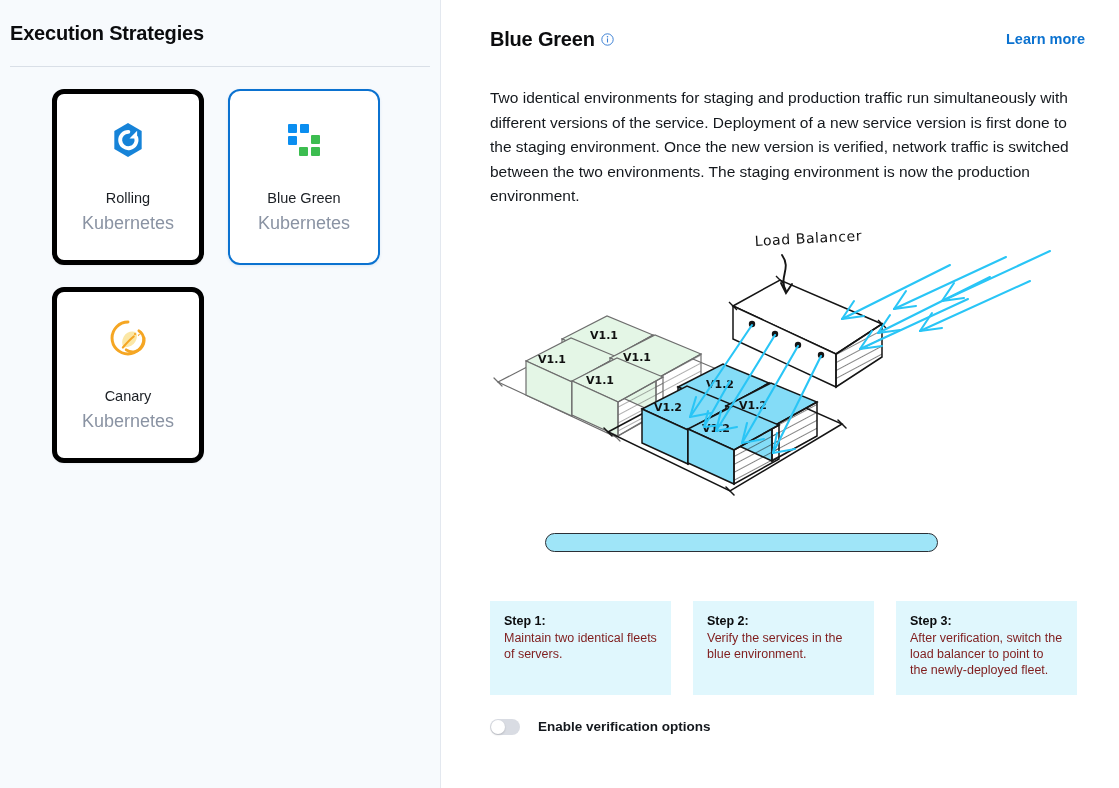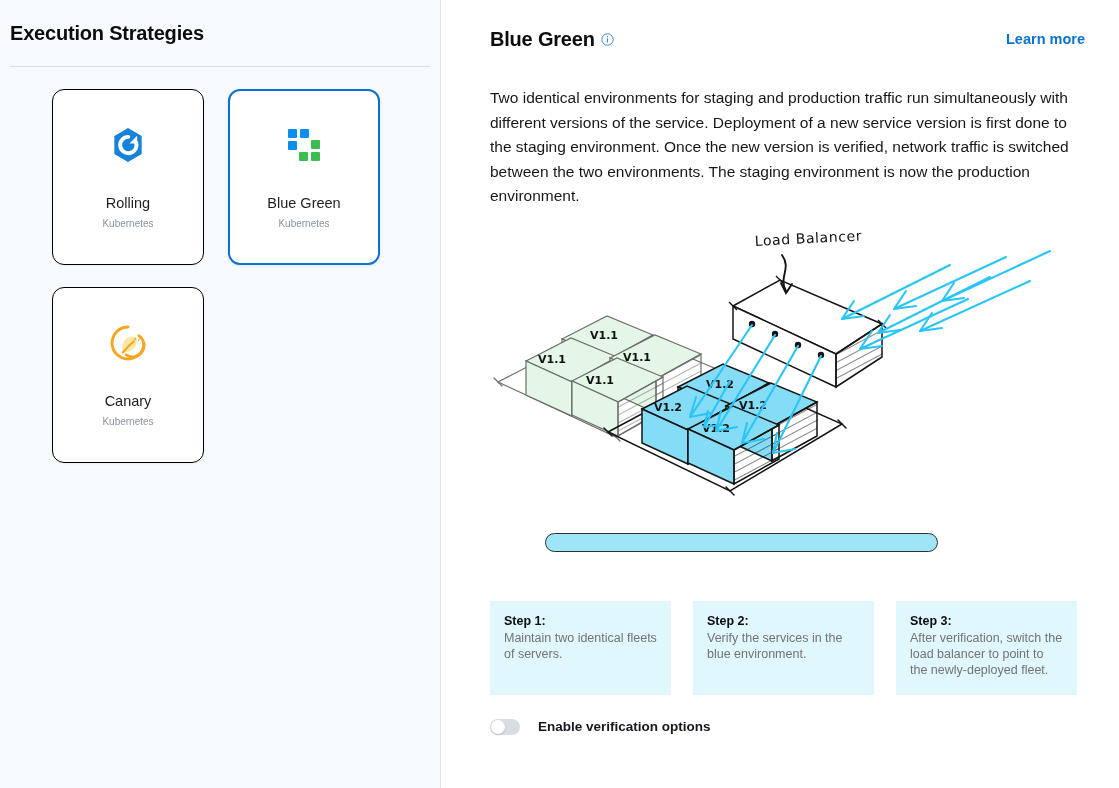--- a/index.html
+++ b/index.html
@@ -29,39 +29,39 @@
     margin:21px 10px 0 10px;
   }
   .card-grid{
     display:flex;flex-wrap:wrap;
     gap:22px 24px;
     padding:22px 0 0 52px;
   }
   .card{
     width:152px;height:176px;
     background:#ffffff;
-    border:1px solid #000000;
+    border:5px solid #000000;
     border-radius:12px;
     box-sizing:border-box;
     display:flex;flex-direction:column;
     align-items:center;justify-content:center;
     box-shadow:0 1px 2px rgba(16,24,40,.05);
     cursor:pointer;
   }
   .card.selected{
     border:2px solid #0b72d0;
     box-shadow:0 1px 3px rgba(11,114,208,.12);
   }
   .card-icon{
     width:40px;height:40px;
     display:flex;align-items:center;justify-content:center;
     margin-bottom:30px;
   }
   .card-name{font-size:14.5px;color:#1b1f24;line-height:1.2;}
-  .card-sub{font-size:10px;color:#8a93a3;margin-top:6px;}
+  .card-sub{font-size:18px;color:#8a93a3;margin-top:6px;}
   .card.noSub .card-icon{margin-bottom:30px;}
 
   
   .right{
     flex:1;height:788px;
     background:#ffffff;
     box-sizing:border-box;
     padding:24px 24px 0 49px;
     position:relative;
     overflow:hidden;
@@ -96,21 +96,21 @@
     display:flex;gap:22px;
     margin-top:8px;
   }
   .step{
     width:181px;min-height:94px;
     background:#e0f7fd;
     padding:13px 14px 8px 14px;
     box-sizing:border-box;
   }
   .step-title{font-size:12.5px;font-weight:bold;color:#0b0c0e;margin-bottom:2px;}
-  .step-body{font-size:12.5px;line-height:16px;color:#737373;}
+  .step-body{font-size:12.5px;line-height:16px;color:#7f1d1d;}
 
   
   .toggle-row{
     display:flex;align-items:center;gap:18px;
     margin-top:24px;
   }
   .switch{
     width:30px;height:16px;border-radius:9px;
     background:#d9dce3;position:relative;cursor:pointer;flex:none;
   }

